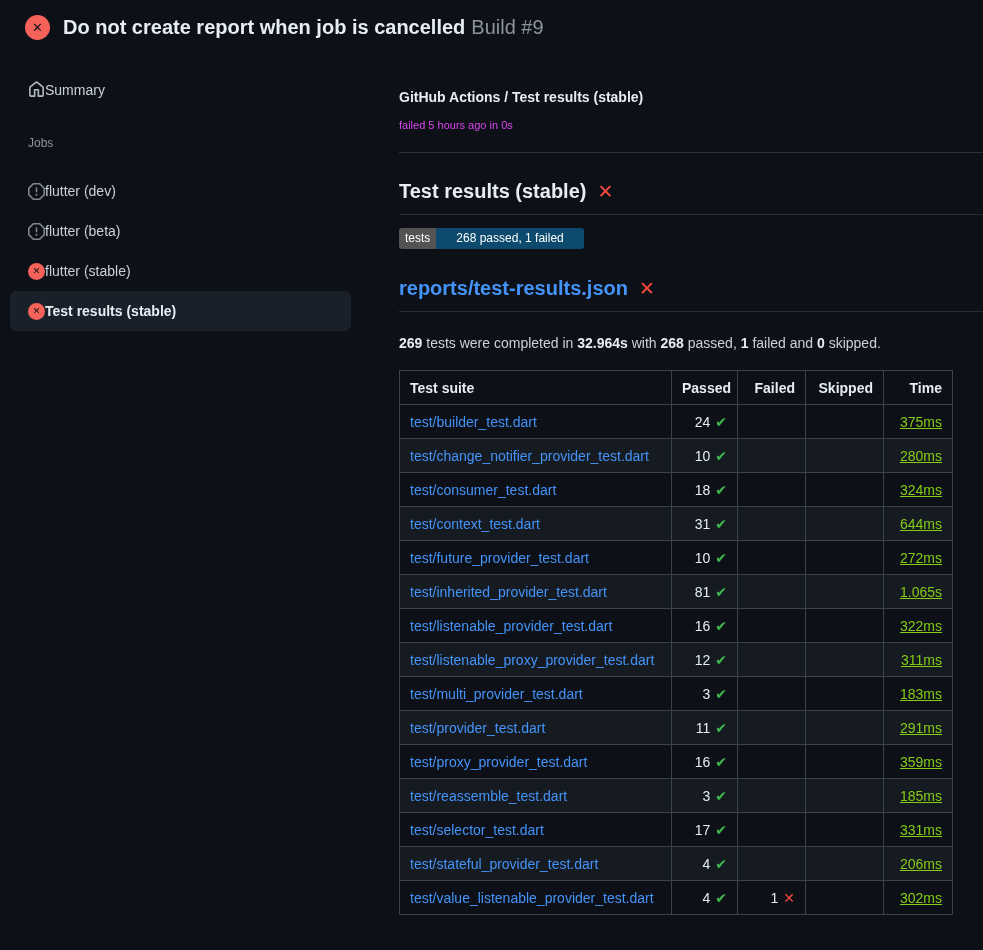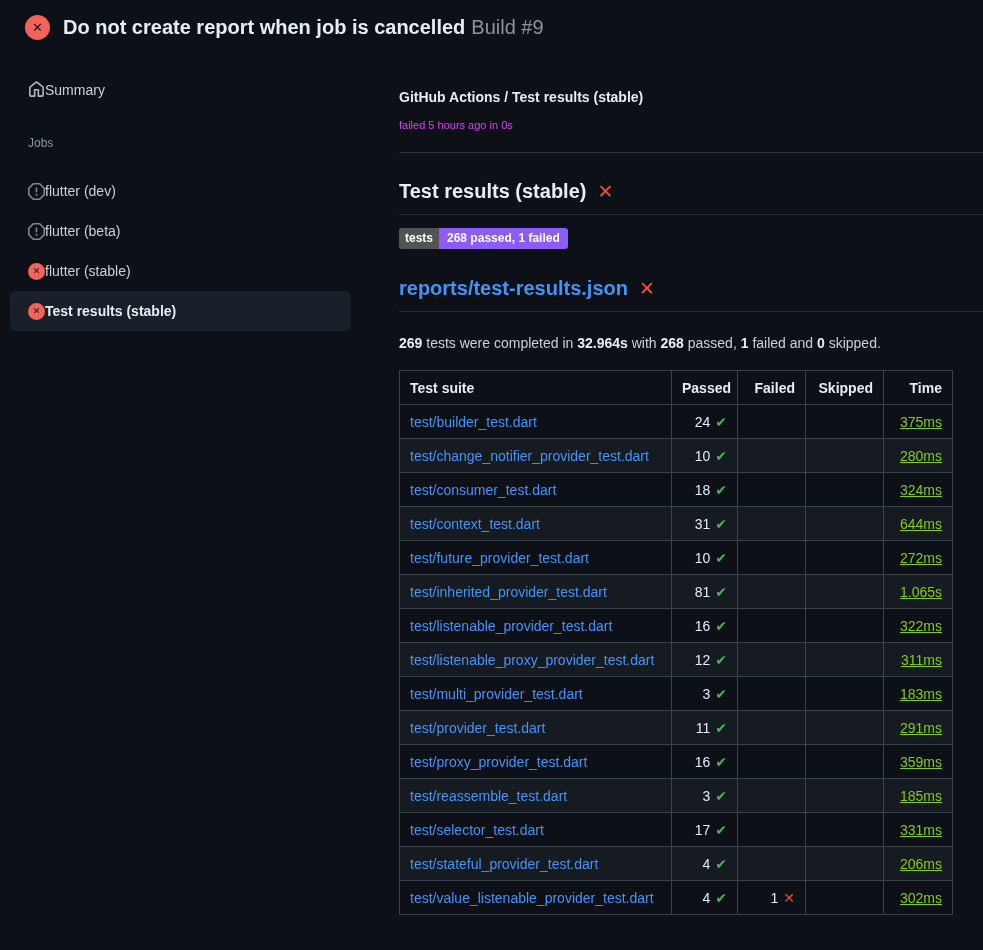--- a/index.html
+++ b/index.html
@@ -53,23 +53,23 @@
   .divider { border:none; border-top:1px solid #2b323b; margin-top:21px; }
 
   .check-title {
     margin-top:27px; padding-bottom:11px;
     border-bottom:1px solid #262d36;
     display:flex; align-items:center; gap:11px;
     font-size:20px; font-weight:700; color:#e6edf3;
   }
   .heading-cross { color:#f5493d; font-size:19px; font-weight:900; }
 
-  .badge { display:inline-flex; margin-top:13px; font-size:12px; border-radius:3px; overflow:hidden; cursor:default;font-weight:bold; }
+  .badge { display:inline-flex; margin-top:13px; font-size:12px; border-radius:3px; overflow:hidden; cursor:default; }
   .badge-label { background:#535353; color:#ffffff; padding:3px 6px 4px; }
-  .badge-value { background:#8b5cf6; color:#ffffff; padding:3px 8px 4px; }
+  .badge-value { background:#0c4a6e; color:#ffffff; padding:3px 20px 4px; }
 
   .report-title {
     margin-top:28px; padding-bottom:11px;
     border-bottom:1px solid #262d36;
     display:flex; align-items:center; gap:11px;
     font-size:20px; font-weight:700;
   }
   .report-link { color:#4493f8; text-decoration:none; cursor:pointer; }
 
   .summary-text { margin-top:23px; font-size:14px; color:#c9d1d9; }

